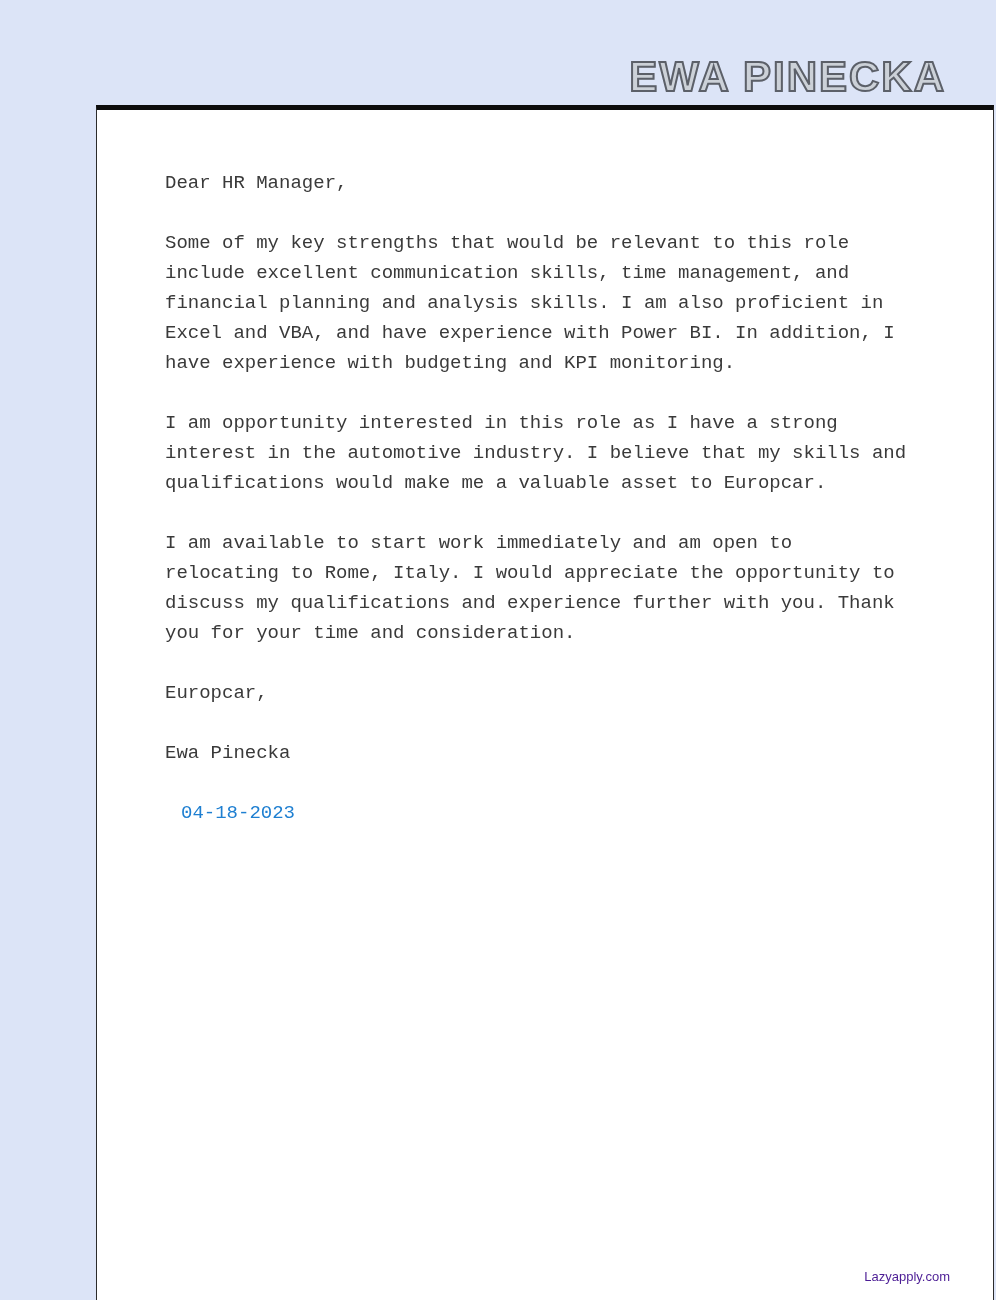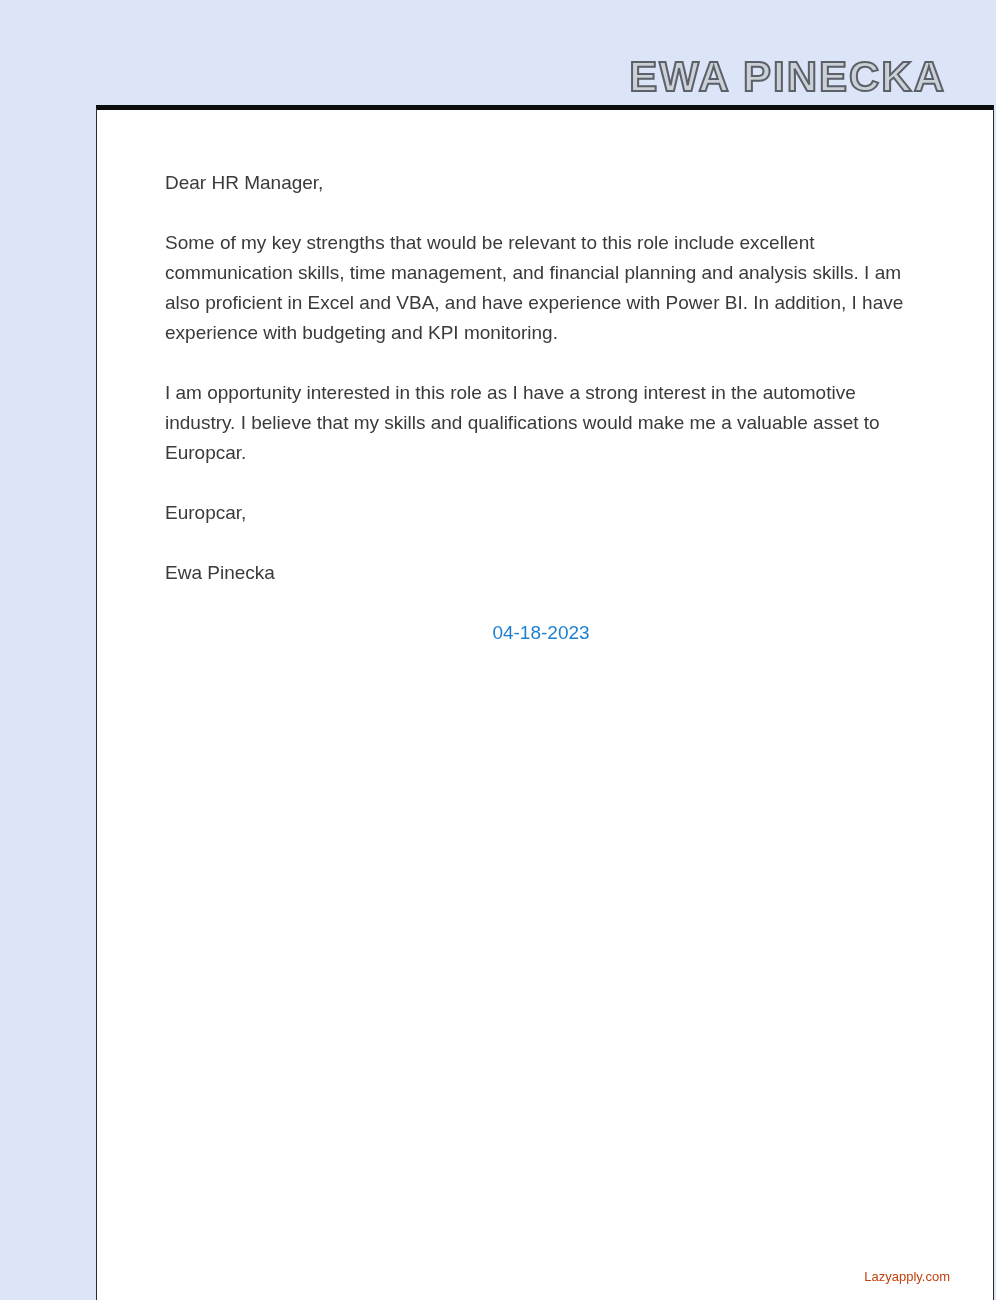--- a/index.html
+++ b/index.html
@@ -47,20 +47,21 @@
     border-right: 1px solid #2b2b2b;
     border-bottom: 1px solid #2b2b2b;
     padding: 42px 60px 0 52px;
   }
 
   .letter-body {
     max-width: 800px;
     color: #3a3a3a;
     font-size: 19px;
     line-height: 30px;
+    font-family: Liberation Mono, monospace;
   }
 
   .letter-body p {
     margin: 0 0 30px 0;
   }
 
   .salutation {
     margin-bottom: 30px;
   }
 
@@ -69,48 +70,48 @@
   }
 
   .signature {
     margin-bottom: 12px;
   }
 
   .letter-date {
     color: #1e7fd1;
     font-size: 19px;
     line-height: 30px;
-    text-align: center;
   }
 
   .watermark {
     position: absolute;
     right: 62px;
     bottom: 32px;
     font-size: 13px;
-    color: #c2410c;
+    color: #4c1d95;
   }
 </style>
 </head>
 <body>
 
 <header class="page-header">
   <div class="header-name">EWA PINECKA</div>
 </header>
 
 <main class="letter-sheet">
   <div class="letter-body">
 
     <p class="salutation">Dear HR Manager,</p>
 
 
     <p>Some of my key strengths that would be relevant to this role include excellent communication skills, time management, and financial planning and analysis skills. I am also proficient in Excel and VBA, and have experience with Power BI. In addition, I have experience with budgeting and KPI monitoring.</p>
 
     <p>I am opportunity interested in this role as I have a strong interest in the automotive industry. I believe that my skills and qualifications would make me a valuable asset to Europcar.</p>
 
+    <p>I am available to start work immediately and am open to relocating to Rome, Italy. I would appreciate the opportunity to discuss my qualifications and experience further with you. Thank you for your time and consideration.</p>
 
     <p class="closing">Europcar,</p>
 
     <p class="signature">Ewa Pinecka</p>
 
     <div class="letter-date">04-18-2023</div>
 
   </div>
 </main>
 

